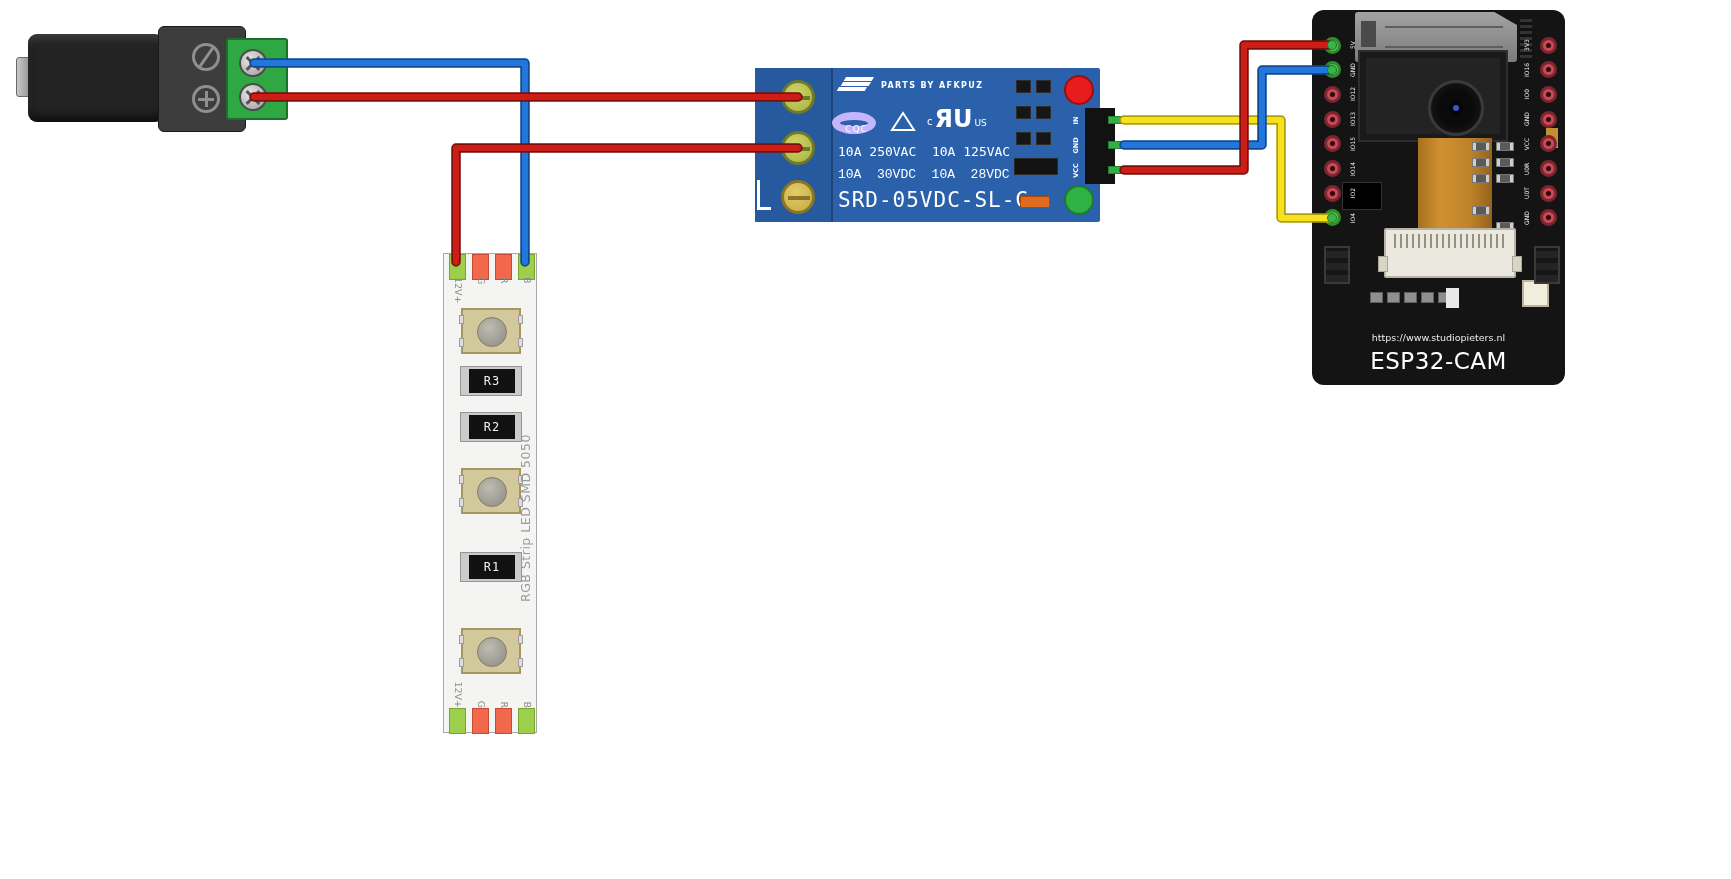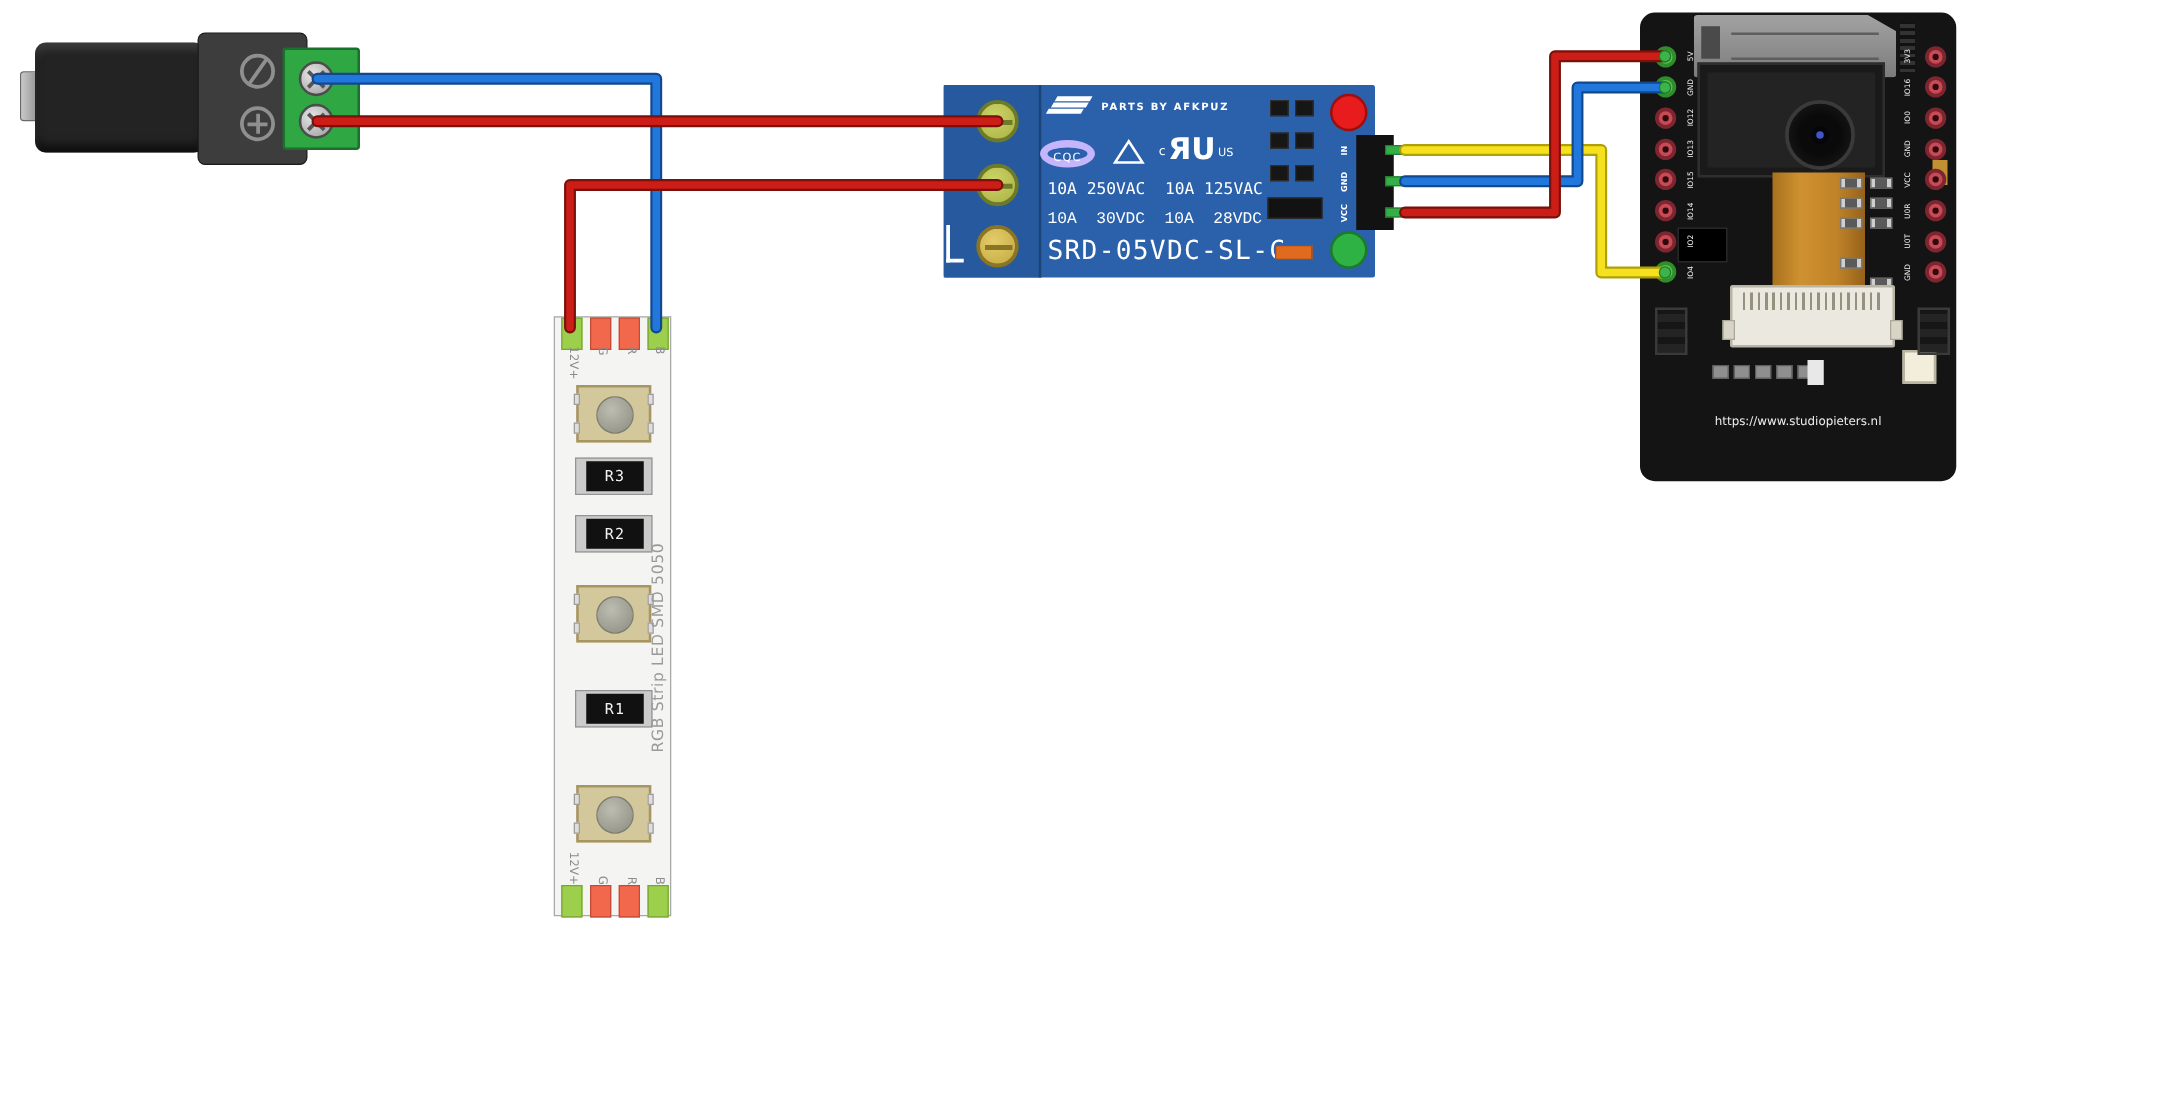--- a/index.html
+++ b/index.html
@@ -42,21 +42,21 @@
   .screw-green i { background:#6e7a28; }
   .screw-yellow { background:radial-gradient(circle at 40% 35%, #e3cc6a, #c4a93f); border:3px solid #8a7426; }
   .screw-yellow i { background:#8a7426; }
   .relay-lmark { position:absolute; left:2px; top:112px; width:14px; height:30px; border-left:3px solid #fff; border-bottom:3px solid #fff; }
   .songle { position:absolute; left:83px; top:8px; width:38px; height:17px; }
   .songle i { display:block; height:3.5px; background:#fff; margin:1.4px 0; transform:skewX(-30deg); }
   .songle i:nth-child(1){ width:28px; margin-left:7px; }
   .songle i:nth-child(2){ width:28px; margin-left:3.5px; }
   .songle i:nth-child(3){ width:28px; }
   .relay-brand { position:absolute; left:126px; top:13px; color:#fff; font-size:8px; font-weight:bold; letter-spacing:1.4px; white-space:nowrap; }
-  .cqc-oval { position:absolute; left:77px; top:44px; width:44px; height:22px; border:6px solid #c4b5fd; border-radius:50%; color:#fff; font-size:9px; text-align:center; line-height:18px; letter-spacing:1px; }
+  .cqc-oval { position:absolute; left:77px; top:44px; width:44px; height:22px; border:8px solid #c4b5fd; border-radius:50%; color:#fff; font-size:9px; text-align:right; line-height:18px; letter-spacing:1px; }
   .relay-ul { position:absolute; left:172px; top:38px; display:flex; align-items:flex-end; gap:2px; color:#fff; }
   .ul-c { font-size:10px; line-height:20px; }
   .ul-ru { font-size:24px; font-weight:bold; line-height:26px; }
   .ul-us { font-size:9px; line-height:18px; }
   .relay-ratings { position:absolute; left:83px; color:#fff; font-family:"DejaVu Sans Mono", monospace; font-size:13px; white-space:pre; }
   .relay-model { position:absolute; left:83px; top:120px; color:#fff; font-family:"DejaVu Sans Mono", monospace; font-size:21px; letter-spacing:1px; white-space:nowrap; }
   .jumper-sq { position:absolute; width:15px; height:13px; background:#161616; border:1px solid #2e2e2e; }
   .relay-blkrect { position:absolute; left:259px; top:90px; width:44px; height:17px; background:#121212; border:1px solid #2a2a2a; }
   .relay-orange { position:absolute; left:265px; top:128px; width:30px; height:12px; background:#e06a1e; border:1px solid #a34a10; }
   .relay-led-red { position:absolute; left:309px; top:7px; width:30px; height:30px; border-radius:50%; background:#e81c1c; border:2px solid #9c0f0f; }
@@ -269,20 +269,21 @@
         <div class="esp-padrow" style="left: 75px; top: 282px;"></div>
         <div class="esp-padrow" style="left: 92px; top: 282px;"></div>
         <div class="esp-padrow" style="left: 109px; top: 282px;"></div>
         <div class="esp-padrow" style="left: 126px; top: 282px;"></div>
       </div>
     <div class="esp-white-sq"></div>
     <div class="esp-led-white"></div>
     <div class="corner-conn" style="left:12px;top:236px;"></div>
     <div class="corner-conn" style="left:222px;top:236px;"></div>
     <div class="esp-url">https://www.studiopieters.nl</div>
+    <div class="esp-name">ESP32-CAM</div>
     <div id="esp-left-pins">
         <div class="esp-pin connected" style="left: 11.5px; top: 26.5px;"></div>
         <div class="esp-pin-label" style="left: 31px; top: 26px;">5V</div>
         <div class="esp-pin connected" style="left: 11.5px; top: 51.21px;"></div>
         <div class="esp-pin-label" style="left: 31px; top: 50.71px;">GND</div>
         <div class="esp-pin" style="left: 11.5px; top: 75.92px;"></div>
         <div class="esp-pin-label" style="left: 31px; top: 75.42px;">IO12</div>
         <div class="esp-pin" style="left: 11.5px; top: 100.63px;"></div>
         <div class="esp-pin-label" style="left: 31px; top: 100.13px;">IO13</div>
         <div class="esp-pin" style="left: 11.5px; top: 125.34px;"></div>

